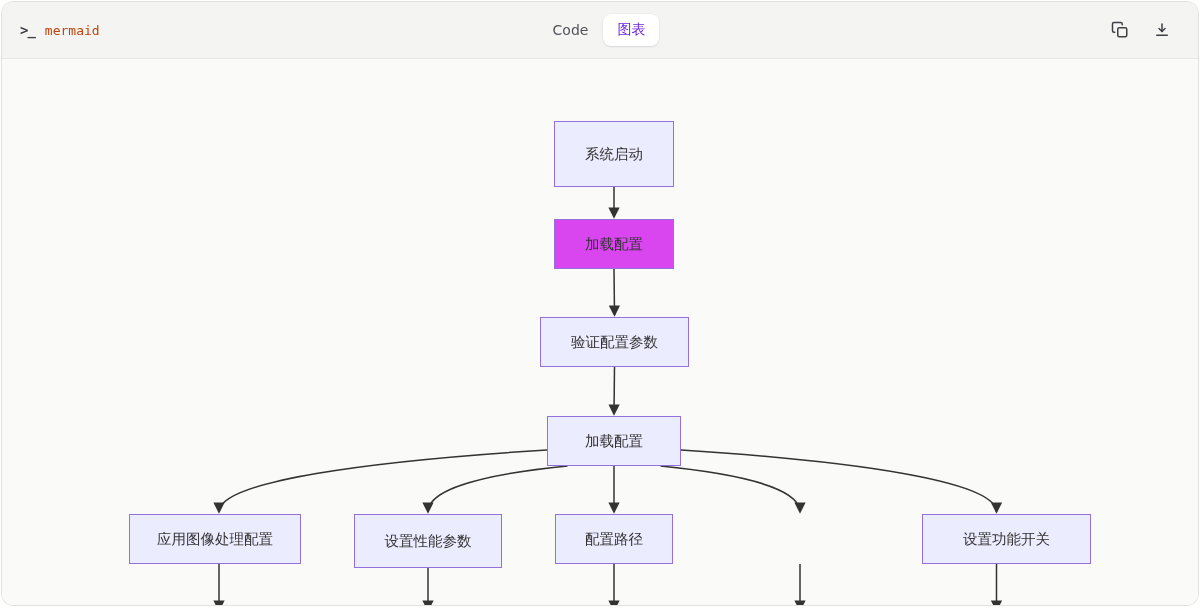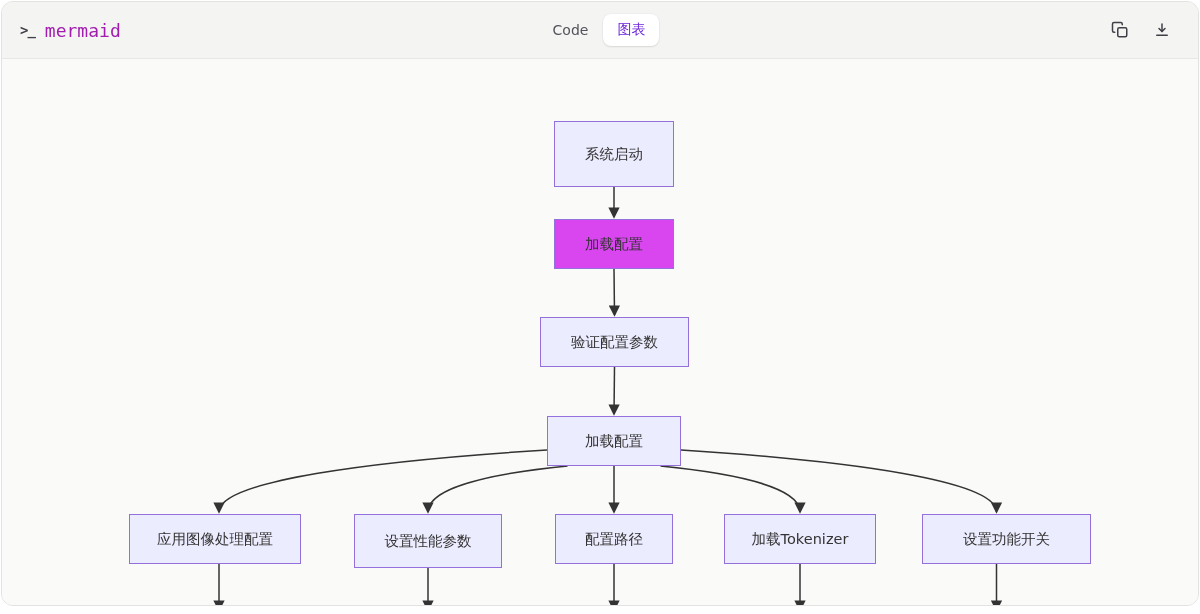--- a/index.html
+++ b/index.html
@@ -36,22 +36,22 @@
   }
   .terminal-icon {
     font-family: "DejaVu Sans Mono", "Liberation Mono", monospace;
     font-weight: bold;
     font-size: 14px;
     color: #3f3f46;
     letter-spacing: -1px;
   }
   .app-label {
     font-family: "DejaVu Sans Mono", "Liberation Mono", monospace;
-    font-size: 18px;
-    color: #a21caf;
+    font-size: 13px;
+    color: #c2410c;
   }
   .tabs {
     display: flex;
     align-items: center;
     gap: 1px;
   }
   .tab {
     font-size: 14px;
     color: #52525b;
     padding: 7px 14px;
@@ -166,18 +166,17 @@
           <path d="M 798 505 L 798 551" fill="none" stroke="#333333" stroke-width="1.5" marker-end="url(#arrow)"></path>
           <path d="M 994.5 505 L 994.5 551" fill="none" stroke="#333333" stroke-width="1.5" marker-end="url(#arrow)"></path>
         </svg>
         <div class="node" style="left: 552px; top: 62px; width: 120px; height: 66px; background: rgb(236, 236, 255); border: 1px solid rgb(147, 112, 219);">系统启动</div>
         <div class="node" style="left: 552px; top: 160px; width: 120px; height: 50px; background: #d946ef; border: 1px solid rgb(147, 112, 219);">加载配置</div>
         <div class="node" style="left: 538px; top: 258px; width: 149px; height: 50px; background: rgb(236, 236, 255); border: 1px solid rgb(147, 112, 219);">验证配置参数</div>
         <div class="node" style="left: 545px; top: 357px; width: 134px; height: 50px; background: rgb(236, 236, 255); border: 1px solid rgb(147, 112, 219);">加载配置</div>
         <div class="node" style="left: 127px; top: 455px; width: 172px; height: 50px; background: rgb(236, 236, 255); border: 1px solid rgb(147, 112, 219);">应用图像处理配置</div>
         <div class="node" style="left: 352px; top: 455px; width: 148px; height: 54px; background: rgb(236, 236, 255); border: 1px solid rgb(147, 112, 219);">设置性能参数</div>
         <div class="node" style="left: 553px; top: 455px; width: 118px; height: 50px; background: rgb(236, 236, 255); border: 1px solid rgb(147, 112, 219);">配置路径</div>
-        <div class="node" style="left: 722px; top: 455px; width: 152px; height: 50px; background: rgb(236, 236, 255); border: 1px solid rgb(147, 112, 219);">加载Tokenizer</div>
         <div class="node" style="left: 920px; top: 455px; width: 169px; height: 50px; background: rgb(236, 236, 255); border: 1px solid rgb(147, 112, 219);">设置功能开关</div>
       </div>
   </div>
 
 </div>
 
 </body></html>

